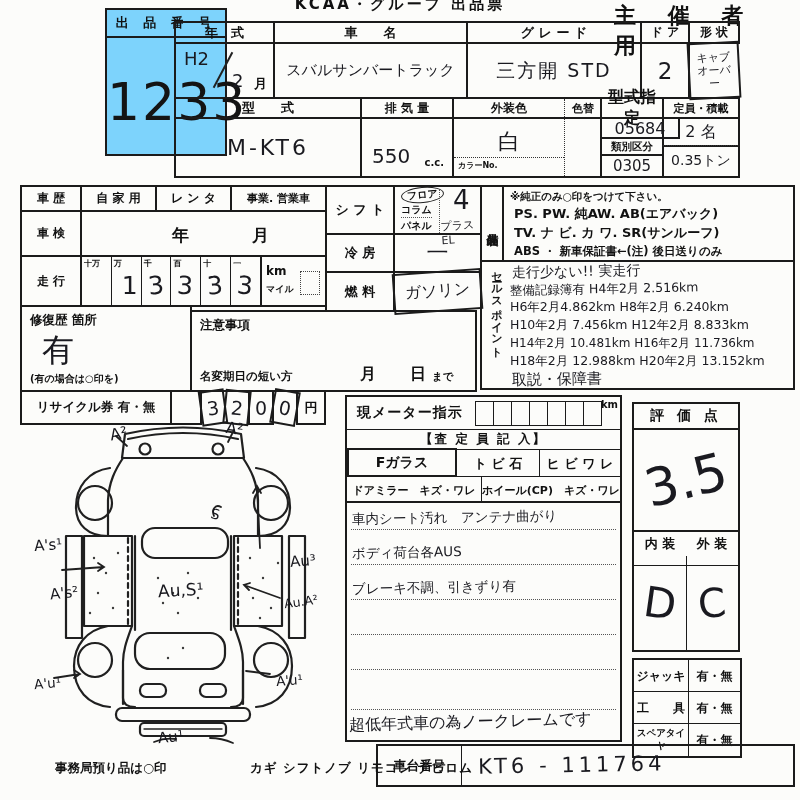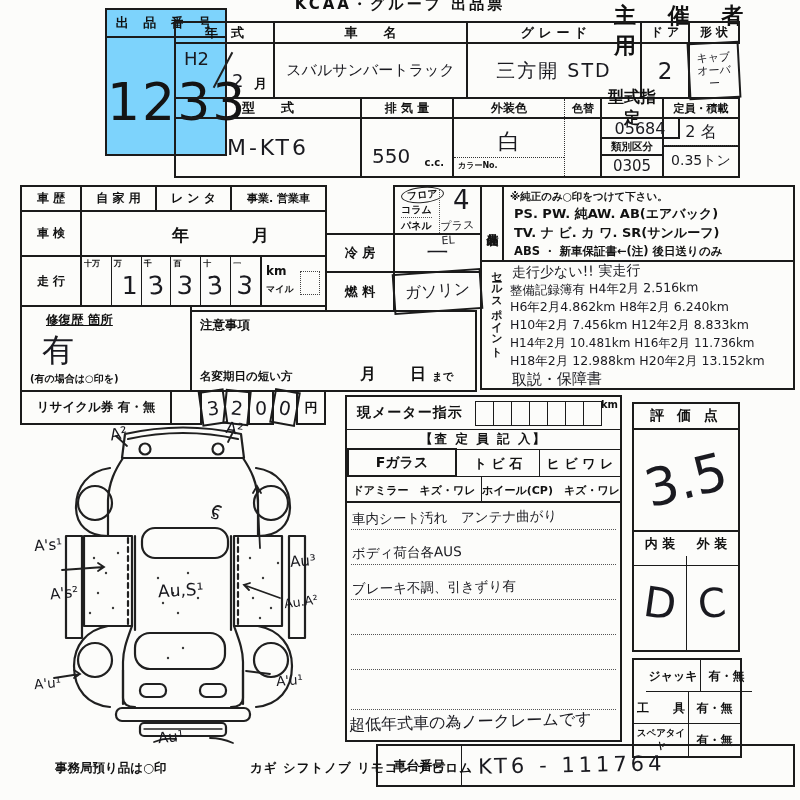--- a/index.html
+++ b/index.html
@@ -110,41 +110,42 @@
       <span class="hw abs" style="left:6px;top:14px;font-size:25px;transform:rotate(5deg);">3</span>
     </div>
   </div>
   <div class="cell" style="left:260px;top:255px;width:67px;height:52px;">
     <span class="lb abs" style="left:4px;top:7px;font-size:12px;">km</span>
     <span class="lb abs" style="left:4px;top:26px;font-size:9px;">マイル</span>
     <span class="abs" style="right:5px;top:14px;width:20px;height:24px;border:1.5px dotted #444;"></span>
   </div>
 
   <div class="cell" style="left:20px;top:305px;width:172px;height:87px;">
-    <span class="lb abs" style="left:24px;top:5px;font-size:12.5px;text-decoration:underline;">修復歴 箇所</span>
+    <span class="lb abs" style="left:8px;top:5px;font-size:12.5px;">修復歴 箇所</span>
     <span class="hw abs" style="left:20px;top:22px;font-size:32px;">有</span>
     <span class="lb abs" style="left:8px;bottom:4px;font-size:10px;">(有の場合は○印を)</span>
   </div>
 
   <div class="cell" style="left:190px;top:310px;width:287px;height:82px;">
     <span class="lb abs" style="left:8px;top:5px;font-size:12.5px;">注意事項</span>
     <span class="lb abs" style="left:8px;bottom:6px;font-size:11.5px;">名変期日の短い方</span>
     <span class="lb abs" style="left:168px;bottom:5px;font-size:16px;">月</span>
     <span class="lb abs" style="left:218px;bottom:5px;font-size:16px;">日</span>
     <span class="lb abs" style="left:240px;bottom:6px;font-size:10.5px;">まで</span>
   </div>
 
   <div class="cell ctr lb" style="left:20px;top:390px;width:152px;height:35px;font-size:12.5px;">リサイクル券 有・無</div>
   <div class="cell" style="left:170px;top:390px;width:32px;height:35px;"></div>
   <div class="cell ctr hw" style="left:200px;top:390px;width:26px;height:35px;font-size:19px;transform:rotate(-8deg);">3</div>
   <div class="cell ctr hw" style="left:224px;top:390px;width:26px;height:35px;font-size:19px;transform:rotate(6deg);">2</div>
   <div class="cell ctr hw" style="left:248px;top:390px;width:26px;height:35px;font-size:19px;">0</div>
   <div class="cell ctr hw" style="left:272px;top:390px;width:26px;height:35px;font-size:19px;transform:rotate(10deg);">0</div>
   <div class="cell ctr lb" style="left:296px;top:390px;width:30px;height:35px;font-size:13px;">円</div>
 
+  <div class="cell ctr lb" style="left:325px;top:185px;width:70px;height:50px;font-size:13px;">シ フ ト</div>
   <div class="cell" style="left:393px;top:185px;width:89px;height:50px;">
     <span class="lb abs" style="left:6px;top:0px;font-size:10px;border:1.5px solid #222;border-radius:50%;padding:0 5px;transform:rotate(-5deg);">フロア</span>
     <span class="lb abs" style="left:6px;top:16px;font-size:10px;border-bottom:1px dotted #555;">コラム</span>
     <span class="lb abs" style="left:6px;top:32px;font-size:10px;">パネル</span>
     <span class="abs" style="left:44px;top:2px;height:44px;border-left:1px dotted #555;"></span>
     <span class="hw abs" style="left:58px;top:-2px;font-size:26px;">4</span>
     <span class="hw abs" style="left:46px;top:31px;font-size:11px;transform:rotate(-4deg);">プラスEL</span>
   </div>
   <div class="cell ctr lb" style="left:325px;top:233px;width:70px;height:40px;font-size:13px;">冷 房</div>
   <div class="cell ctr hw" style="left:393px;top:233px;width:89px;height:40px;font-size:22px;">一</div>
@@ -217,21 +218,21 @@
       <span class="abs ctr lb" style="left:52px;top:0;width:52px;height:24px;font-size:13px;">外 装</span>
     </div>
     <div class="abs" style="left:0;top:152px;width:104px;height:94px;">
       <span class="abs" style="left:52px;top:0;height:94px;border-left:1.5px solid #1b1b1b;"></span>
       <span class="abs ctr hw" style="left:0;top:0;width:52px;height:94px;font-size:42px;transform:rotate(8deg);">D</span>
       <span class="abs ctr hw" style="left:52px;top:0;width:52px;height:94px;font-size:40px;transform:rotate(-6deg);">C</span>
     </div>
   </div>
 
   <div class="cell" style="left:632px;top:658px;width:110px;height:100px;">
-    <div class="abs" style="left:12px;top:0;width:106px;height:32px;border-bottom:1.5px solid #1b1b1b;padding-left:12px;">
+    <div class="abs" style="left:0;top:0;width:106px;height:32px;border-bottom:1.5px solid #1b1b1b;padding-left:12px;">
       <span class="abs ctr lb" style="left:0;top:0;width:55px;height:32px;border-right:1.5px solid #1b1b1b;font-size:12px;">ジャッキ</span>
       <span class="abs ctr lb" style="left:55px;top:0;width:51px;height:32px;font-size:12px;">有・無</span>
     </div>
     <div class="abs" style="left:0;top:32px;width:106px;height:32px;border-bottom:1.5px solid #1b1b1b;">
       <span class="abs ctr lb" style="left:0;top:0;width:55px;height:32px;border-right:1.5px solid #1b1b1b;font-size:12px;">工　　具</span>
       <span class="abs ctr lb" style="left:55px;top:0;width:51px;height:32px;font-size:12px;">有・無</span>
     </div>
     <div class="abs" style="left:0;top:64px;width:106px;height:32px;">
       <span class="abs ctr lb" style="left:0;top:0;width:55px;height:32px;border-right:1.5px solid #1b1b1b;font-size:9.5px;">スペアタイヤ</span>
       <span class="abs ctr lb" style="left:55px;top:0;width:51px;height:32px;font-size:12px;">有・無</span>

